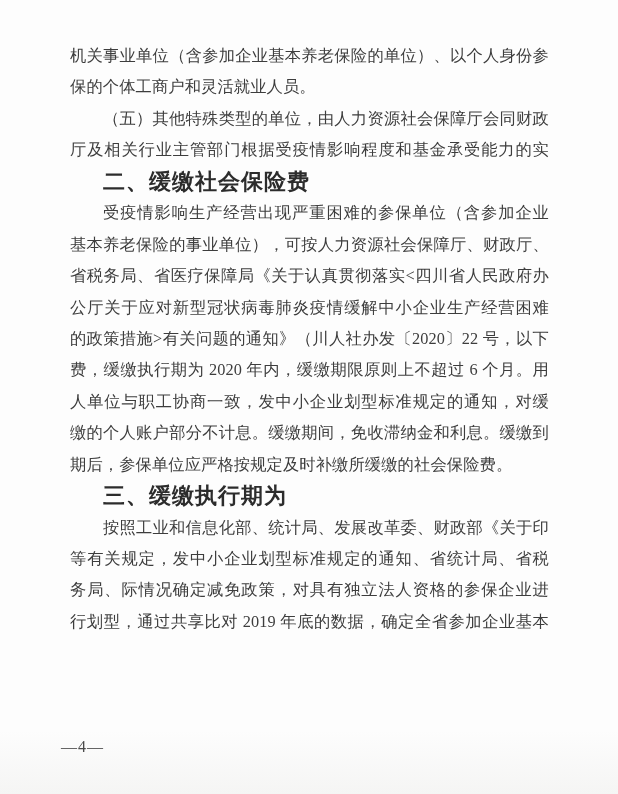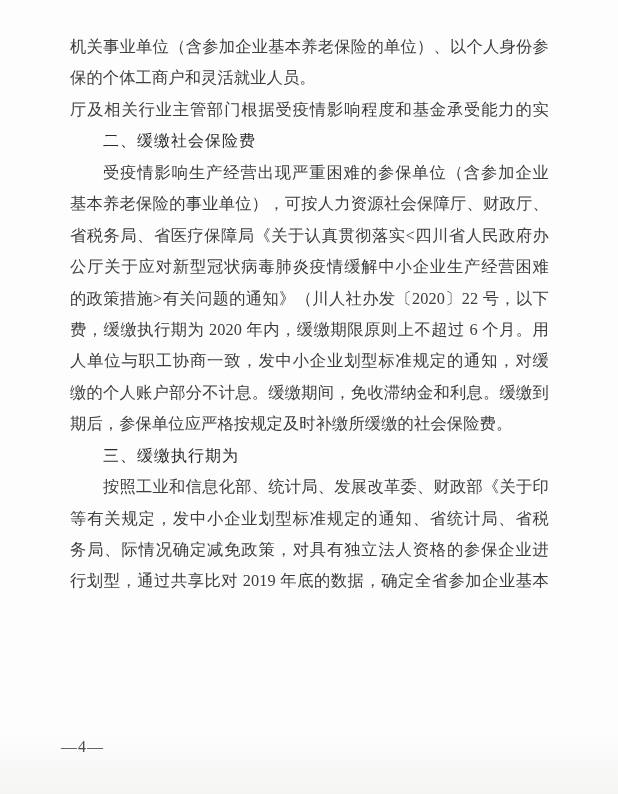--- a/index.html
+++ b/index.html
@@ -14,41 +14,41 @@
     position: relative;
     width: 618px;
     height: 794px;
     background: linear-gradient(180deg, #fdfdfd 0%, #fdfdfd 92%, #f5f5f4 100%);
     font-family: "Liberation Serif", "DejaVu Serif", serif;
     color: #3d3d3d;
   }
   .text-block {
     position: absolute;
     left: 70px;
-    top: 31px;
+    top: 40px;
     width: 479px;
   }
   .line {
     height: 31.45px;
     line-height: 31.45px;
     font-size: 16.3px;
     letter-spacing: 0.1px;
     color: #3d3d3d;
   }
   .line.ind {
     padding-left: 33px;
   }
   .line.j {
     text-align: justify;
     text-align-last: justify;
   }
   .line.h {
     font-family: "Liberation Sans", "DejaVu Sans", sans-serif;
-    font-weight: 400;
-    font-size: 16px;
+    font-weight: 700;
+    font-size: 22px;
     color: #2c2c2c;
     letter-spacing: 1px;
   }
   .footer {
     position: absolute;
     left: 61px;
     top: 736px;
     font-size: 16px;
     line-height: 22px;
     color: #4a4a4a;
@@ -56,20 +56,21 @@
     font-family: "Liberation Serif", "DejaVu Serif", serif;
   }
 </style>
 </head>
 <body>
 
 <div class="sheet">
   <div class="text-block">
       <div class="line j">机关事业单位（含参加企业基本养老保险的单位）、以个人身份参</div>
       <div class="line">保的个体工商户和灵活就业人员。</div>
+      <div class="line ind j">（五）其他特殊类型的单位，由人力资源社会保障厅会同财政</div>
       <div class="line j">厅及相关行业主管部门根据受疫情影响程度和基金承受能力的实</div>
       <div class="line ind h">二、缓缴社会保险费</div>
       <div class="line ind j">受疫情影响生产经营出现严重困难的参保单位（含参加企业</div>
       <div class="line j">基本养老保险的事业单位），可按人力资源社会保障厅、财政厅、</div>
       <div class="line j">省税务局、省医疗保障局《关于认真贯彻落实&lt;四川省人民政府办</div>
       <div class="line j">公厅关于应对新型冠状病毒肺炎疫情缓解中小企业生产经营困难</div>
       <div class="line j">的政策措施&gt;有关问题的通知》（川人社办发〔2020〕22 号，以下</div>
       <div class="line j">费，缓缴执行期为 2020 年内，缓缴期限原则上不超过 6 个月。用</div>
       <div class="line j">人单位与职工协商一致，发中小企业划型标准规定的通知，对缓</div>
       <div class="line j">缴的个人账户部分不计息。缓缴期间，免收滞纳金和利息。缓缴到</div>

